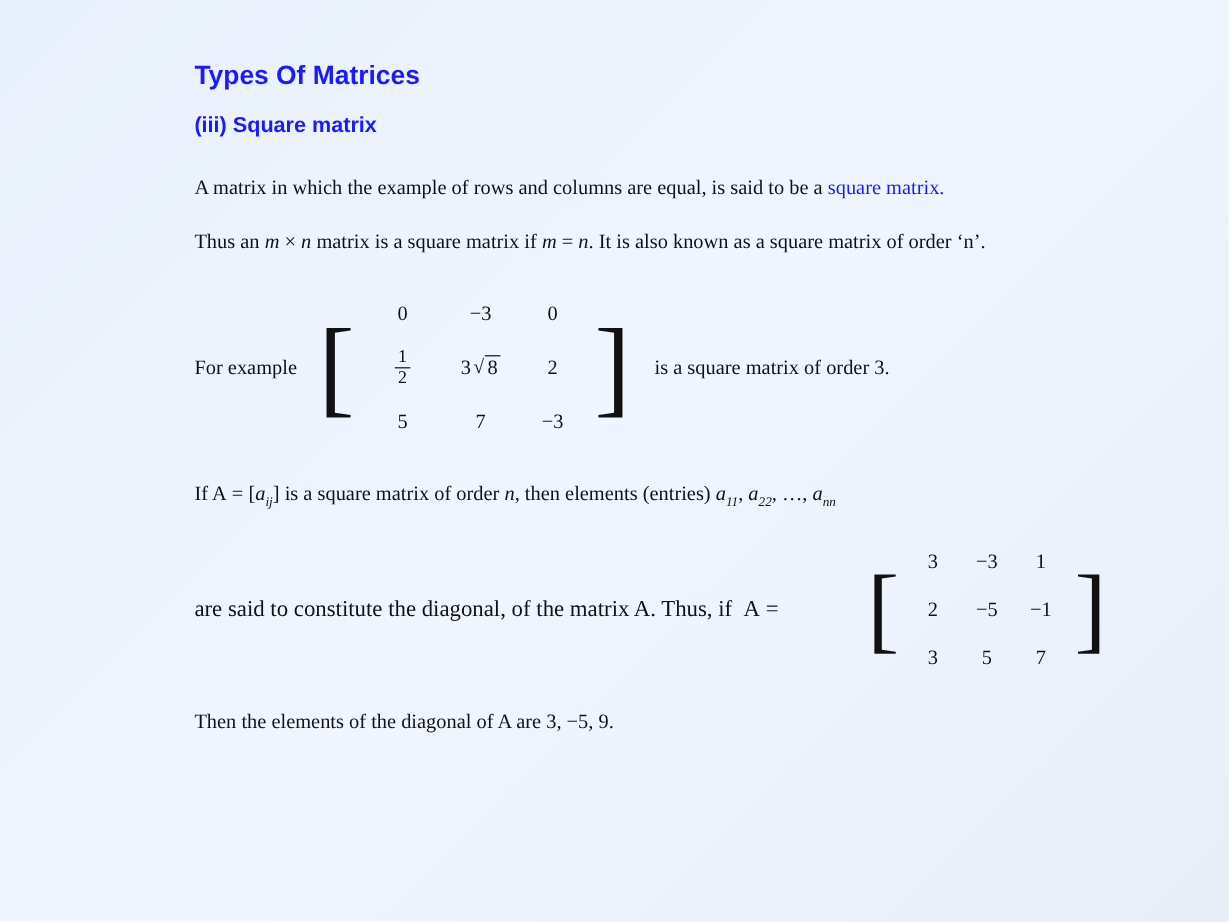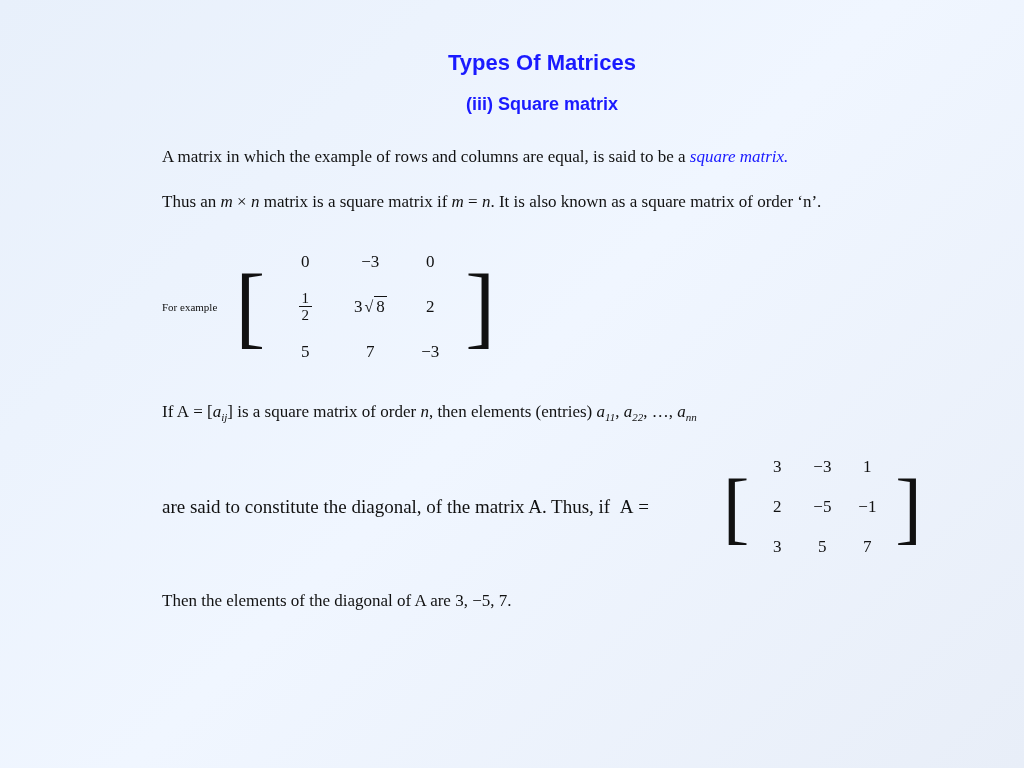--- a/index.html
+++ b/index.html
@@ -15,60 +15,58 @@
       justify-content: center;
       align-items: flex-start;
     }
 
     .page {
       width: 860px;
       padding: 50px 20px 40px 80px;
     }
 
     .main-title {
-      text-align: center;
+      text-align: left;
       color: #1a1aff;
       font-weight: bold;
       font-size: 22px;
       font-family: Arial, sans-serif;
       margin-bottom: 18px;
     }
 
     .subtitle {
-      text-align: center;
       color: #1a1aff;
       font-weight: bold;
       font-size: 18px;
       font-family: Arial, sans-serif;
       margin-bottom: 28px;
     }
 
     .para {
       margin-bottom: 18px;
       line-height: 1.6;
     }
 
     .blue-italic {
       color: #1a1aff;
-      font-style: italic;
     }
 
     .math-italic {
       font-style: italic;
     }
 
     .matrix-section {
       display: flex;
       align-items: center;
       margin: 20px 0 20px 0;
     }
 
     .for-example-label {
       margin-right: 18px;
-      font-size: 11px;
+      font-size: 17px;
     }
 
     .matrix-bracket-wrap {
       display: flex;
       align-items: stretch;
       position: relative;
     }
 
     .bracket-left, .bracket-right {
       display: flex;
@@ -225,20 +223,21 @@
         </div>
         <div class="matrix-cell">2</div>
 
         <div class="matrix-cell">5</div>
         <div class="matrix-cell">7</div>
         <div class="matrix-cell">−3</div>
       </div>
       <div class="bracket-right">]</div>
     </div>
 
+    <span class="after-matrix">is a square matrix of order 3.</span>
   </div>
 
 
   <div class="general-para">
     If A&nbsp;=&nbsp;[<span class="math-italic">a<sub class="subscript-sub">ij</sub></span>] is a square matrix of order <span class="math-italic">n</span>, then elements (entries) <span class="math-italic">a</span><sub class="subscript-sub">11</sub>, <span class="math-italic">a</span><sub class="subscript-sub">22</sub>, …, <span class="math-italic">a</span><sub class="subscript-sub">nn</sub>
   </div>
 
   <div class="inline-matrix-section">
     <div class="diagonal-label">
       are said to constitute the diagonal, of the matrix A. Thus, if &nbsp;A&nbsp;=
@@ -254,15 +253,15 @@
         <div class="matrix-cell">−5</div>
         <div class="matrix-cell">−1</div>
         <div class="matrix-cell">3</div>
         <div class="matrix-cell">5</div>
         <div class="matrix-cell">7</div>
       </div>
       <div class="small-bracket-right">]</div>
     </div>
   </div>
 
-  <div class="para">Then the elements of the diagonal of A are 3, −5, 7.</div>
+  <div class="para">Then the elements of the diagonal of A are 3, −5, 9.</div>
 
 </div>
 
 </body></html>

